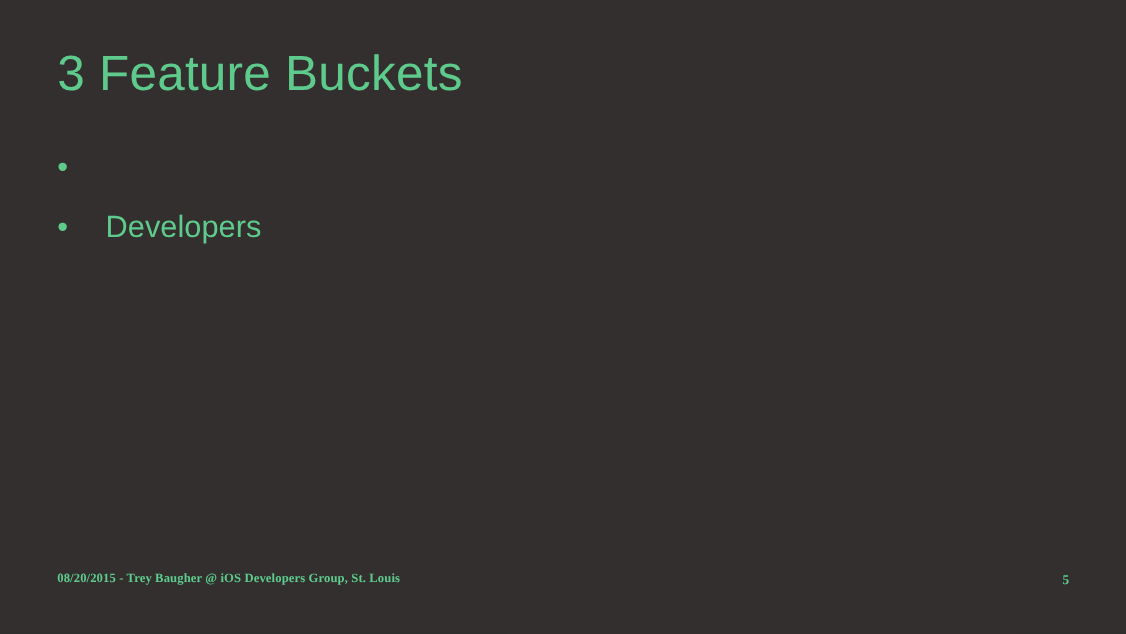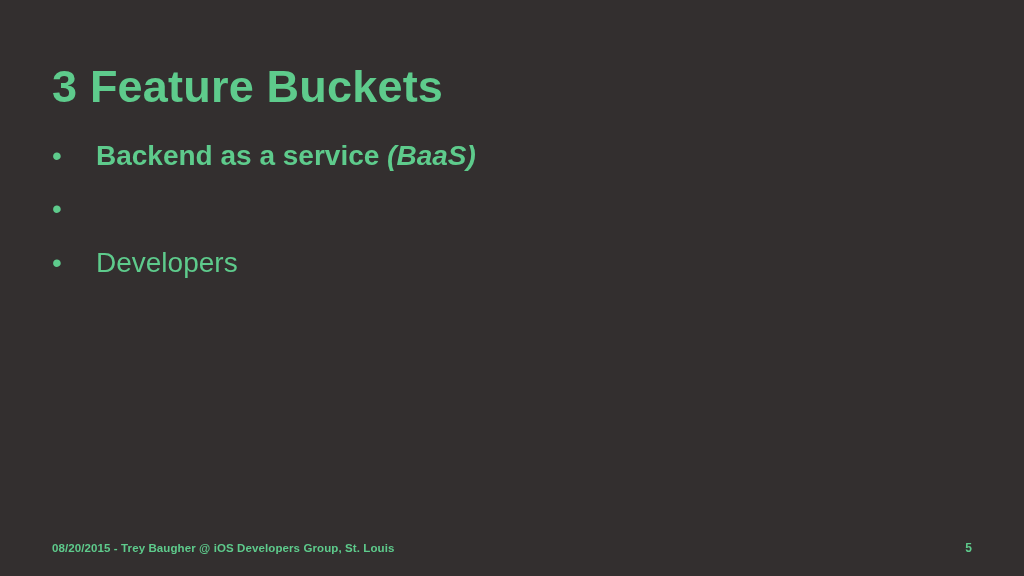--- a/index.html
+++ b/index.html
@@ -18,26 +18,25 @@
     width: 1024px;
     height: 576px;
     background: #332f2f;
     box-sizing: border-box;
   }
   .slide-title {
     position: absolute;
     left: 52px;
     top: 42px;
     font-size: 45px;
-    font-weight: 700;
+    font-weight: 400;
     color: #5ecb8c;
     letter-spacing: 0.2px;
     line-height: 1.1;
     white-space: nowrap;
-    margin-top: 20px;
   }
   .bullet-list {
     position: absolute;
     left: 52px;
     top: 138px;
     width: 900px;
     list-style: none;
     margin: 0;
     padding: 0;
   }
@@ -71,24 +70,25 @@
     font-style: italic;
     font-weight: bold;
   }
   .footer {
     position: absolute;
     left: 0;
     right: 0;
     bottom: 0;
     height: 56px;
     display: flex;
-    align-items: center;
+    align-items: flex-start;
     justify-content: space-between;
     padding: 0 52px;
     box-sizing: border-box;
+    font-family: Liberation Serif, serif;
   }
   .footer-left {
     font-size: 11.5px;
     font-weight: bold;
     color: #5ecb8c;
     letter-spacing: 0.1px;
   }
   .footer-right {
     font-size: 12px;
     font-weight: bold;
@@ -97,24 +97,20 @@
 </style>
 </head>
 <body>
 
 <div class="slide">
 
   <div class="slide-title">3 Feature Buckets</div>
 
   <ul class="bullet-list">
 
-    <li class="bullet-item emphasis">
-      <span class="bullet-dot"></span>
-      <span class="bullet-text"><span>Backend as a service </span><span class="suffix">(BaaS)</span></span>
-    </li>
 
     <li class="bullet-item">
       <span class="bullet-dot"></span>
     </li>
 
     <li class="bullet-item">
       <span class="bullet-dot"></span>
       <span class="bullet-text"><span>Developers</span><span class="suffix"></span></span>
     </li>
 

